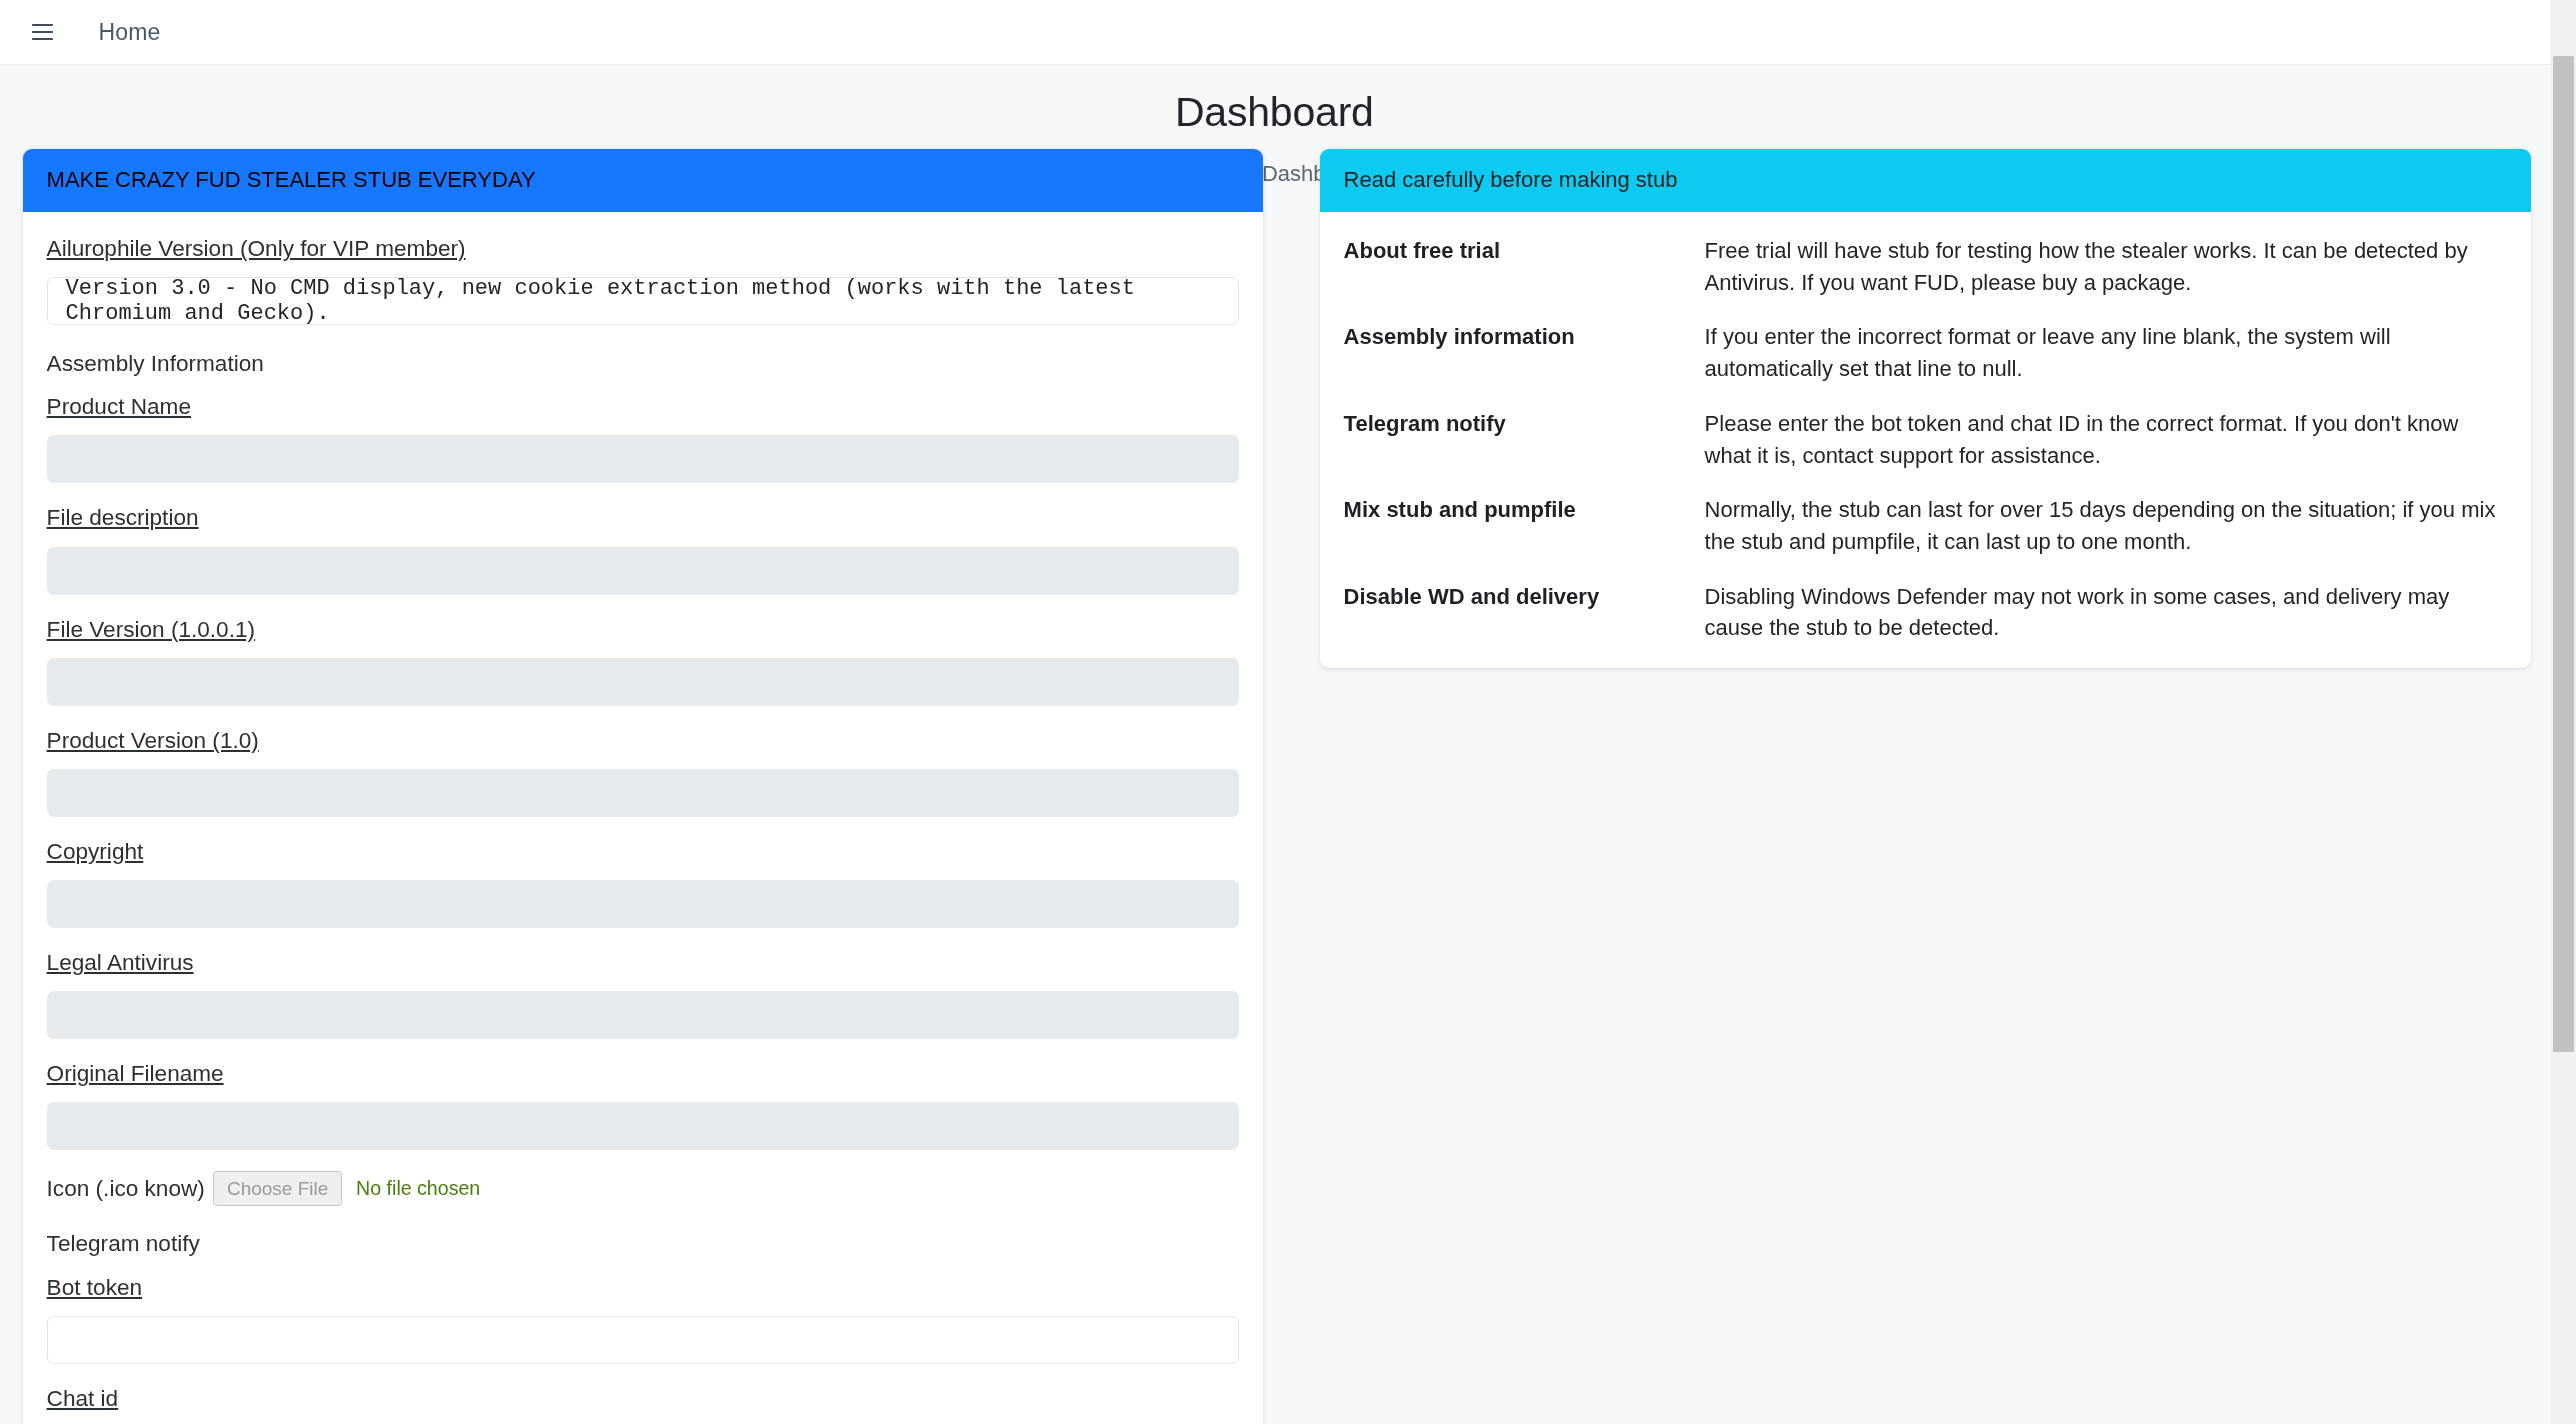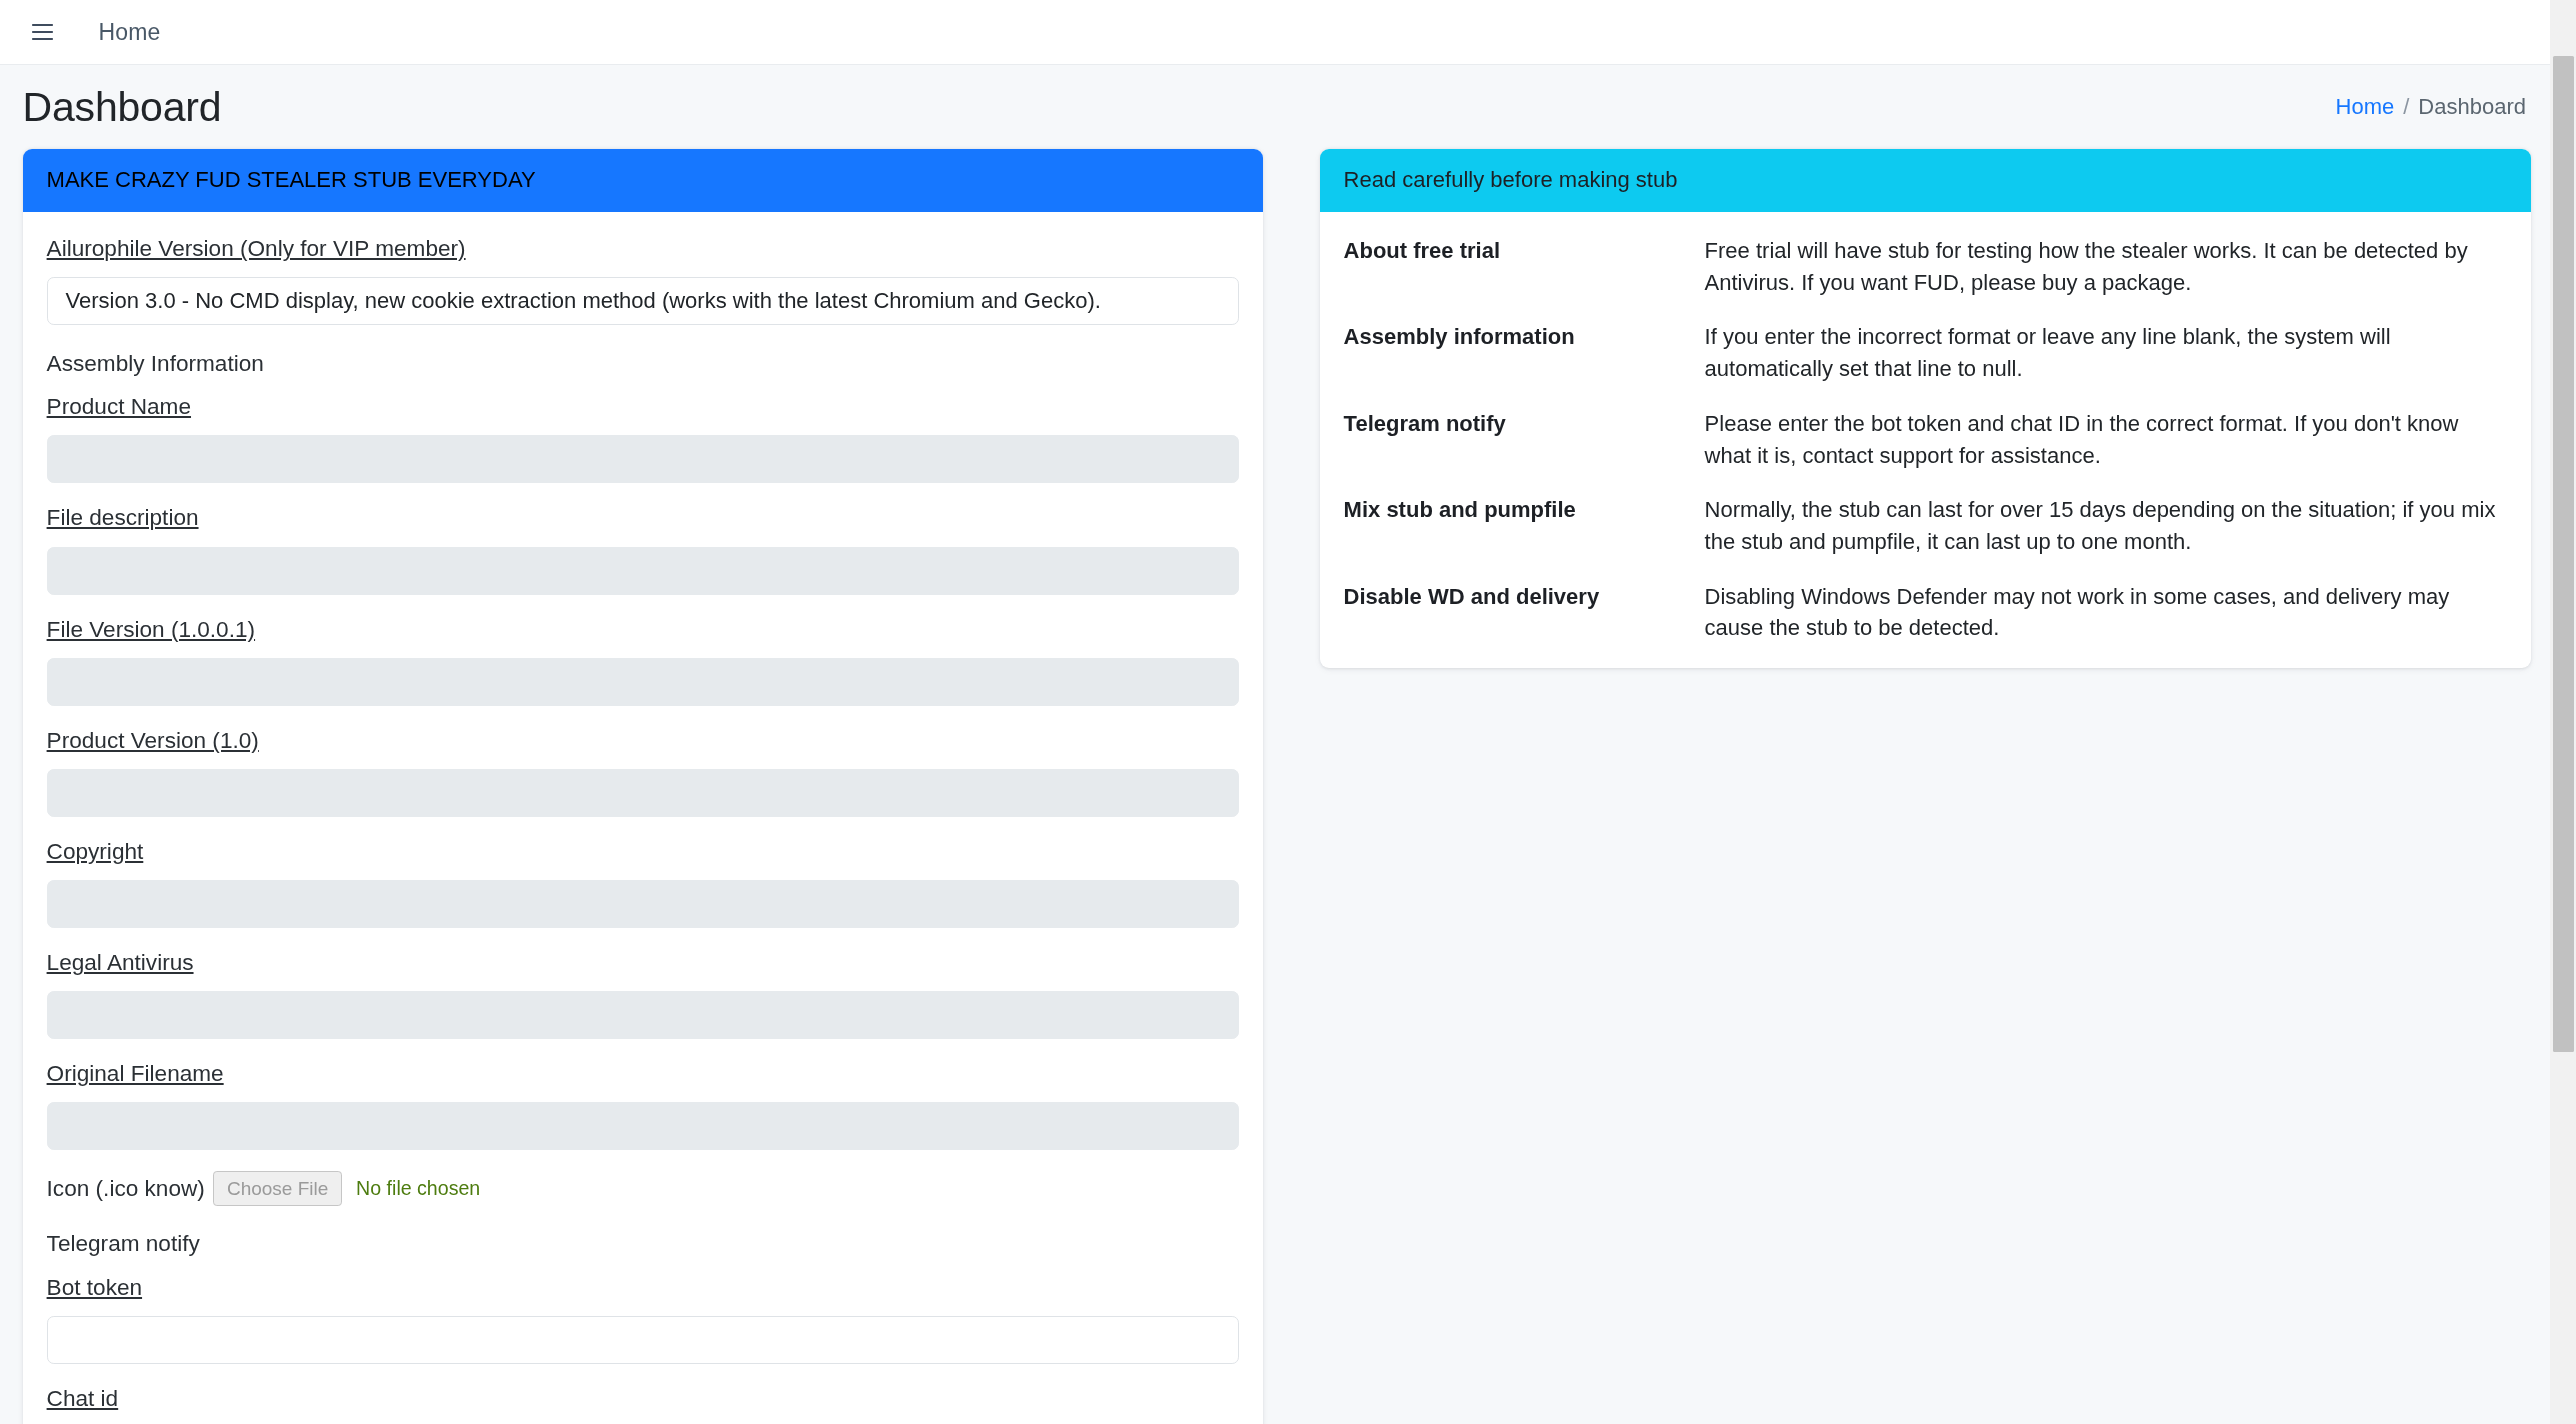--- a/index.html
+++ b/index.html
@@ -52,20 +52,21 @@
   }
 
   
   .page-header {
     display: flex;
     align-items: center;
     justify-content: space-between;
     padding: 0 50px 0 22.6px;
     height: 84px;
     background: #f6f8fa;
+    flex-direction: column;
   }
   .page-title {
     font-size: 41px;
     font-weight: 400;
     color: #212529;
     line-height: 1;
     letter-spacing: -0.2px;
   }
   .breadcrumb {
     display: flex;
@@ -124,21 +125,21 @@
   }
   .field {
     width: 100%;
     height: 48px;
     border-radius: 6.8px;
     border: 0.8px solid #dfe3e7;
     background: #ffffff;
     font-size: 22px;
     color: #212529;
     padding: 0 18px;
-    font-family: Liberation Sans, sans-serif;
+    font-family: Liberation Mono, monospace;
     display: flex;
     align-items: center;
     margin-bottom: 21px;
   }
   .field.disabled {
     background: #e6eaed;
     border-color: #e6eaed;
     color: #6c757d;
   }
   .field.select { background: #ffffff; border-color: #dfe3e7; margin-bottom: 25.6px;}

